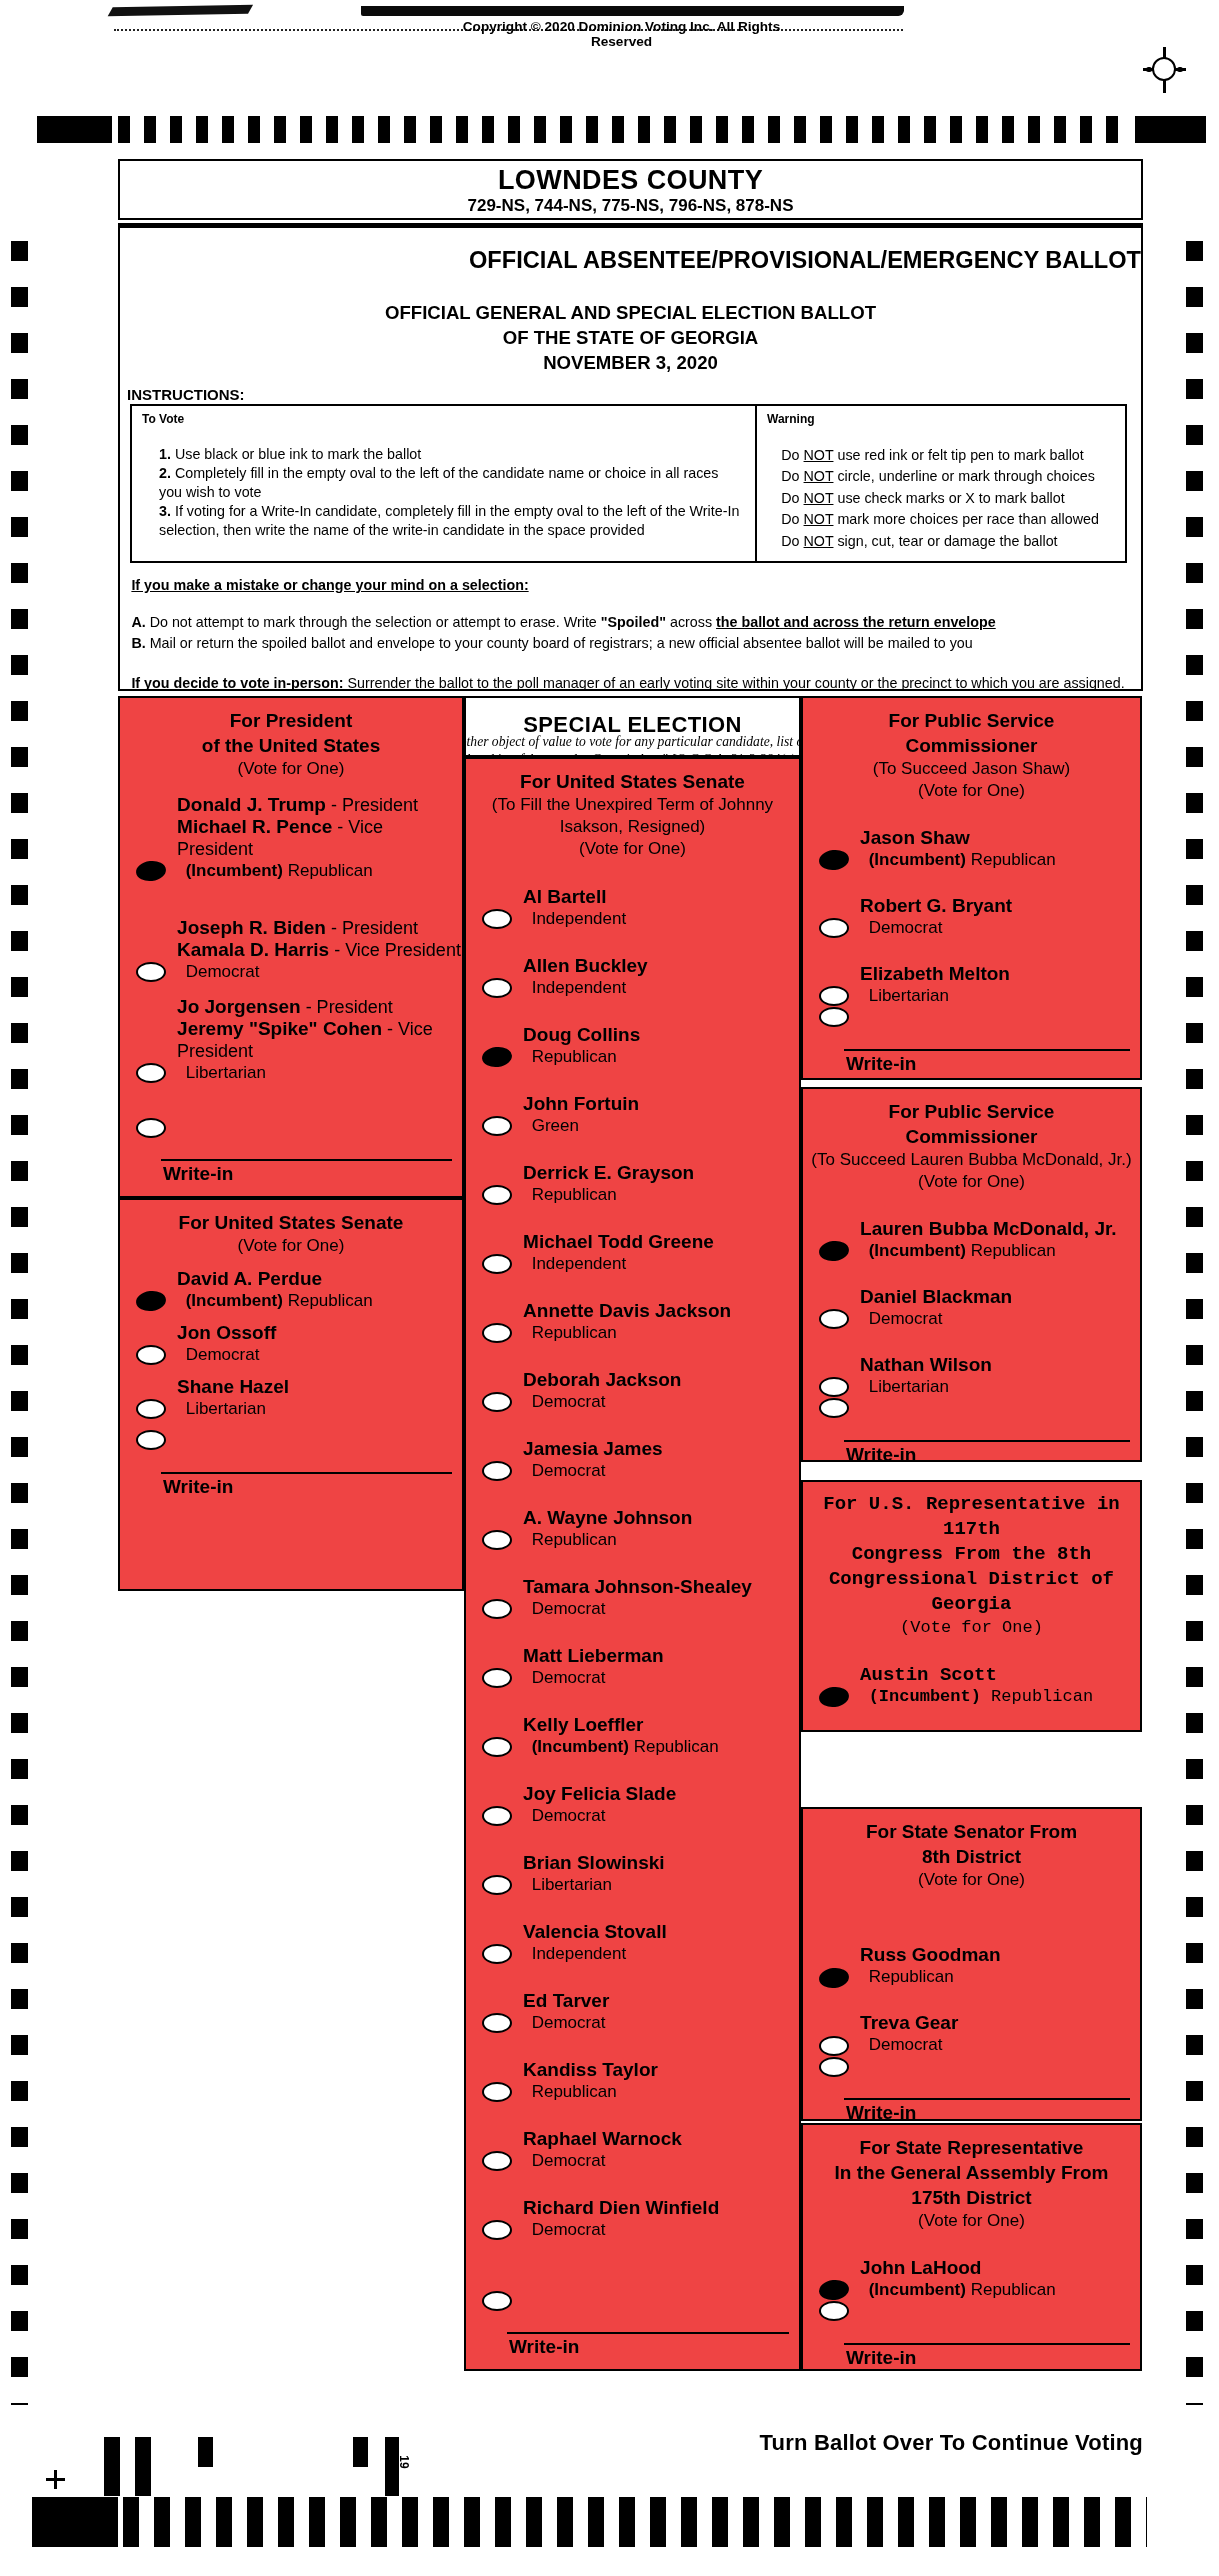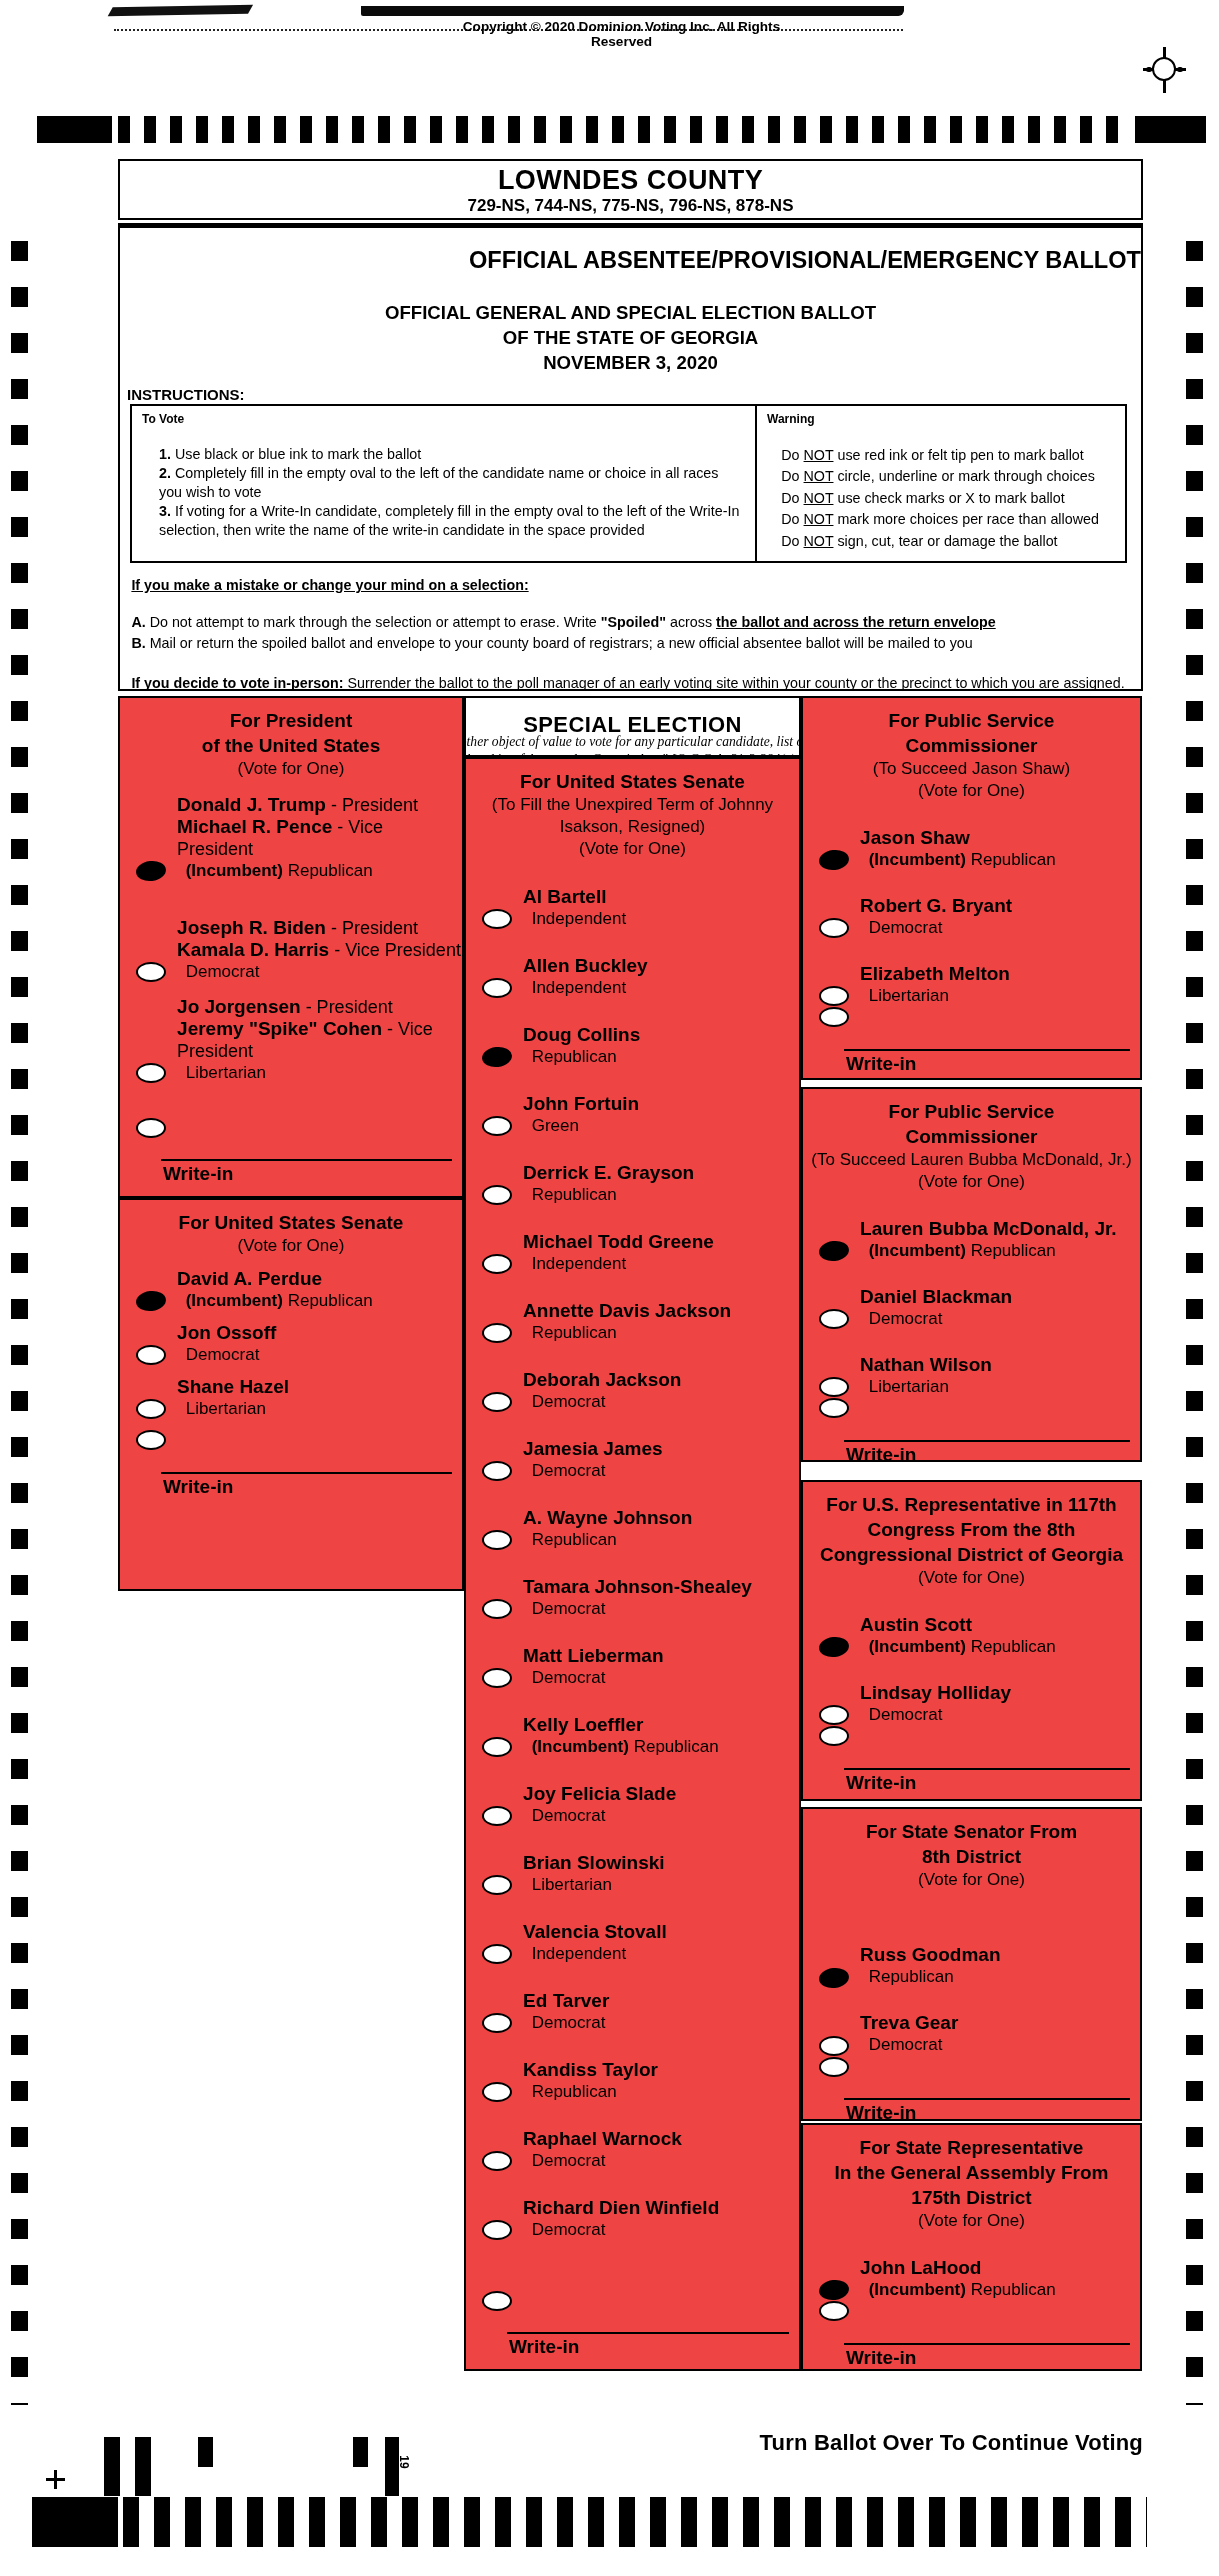--- a/index.html
+++ b/index.html
@@ -73,21 +73,21 @@
   
   .race{position:absolute;border:2.1px solid #000;box-sizing:border-box;background:#ef4444;
         display:flex;flex-direction:column;overflow:hidden;}
   #race-pres{left:118px;top:696px;width:346px;height:502px;}
   #race-sen1{left:118px;top:1198px;width:346px;height:393px;}
   #special-header{left:464px;top:696px;width:337px;height:61px;border:2.1px solid #000;box-sizing:border-box;
         font-size:22px;font-weight:bold;text-align:center;padding-top:14.3px;letter-spacing:0.4px;}
   #race-sen2{left:464px;top:757px;width:337px;height:1614px;}
   #race-psc1{left:801px;top:696px;width:341px;height:384px;}
   #race-psc2{left:801px;top:1087px;width:341px;height:375px;}
-  #race-usrep{left:801px;top:1480px;width:341px;height:321px;}
+  #race-usrep{left:801px;top:1480px;width:341px;height:252px;font-family:Liberation Mono, monospace;}
   #race-stsen{left:801px;top:1807px;width:341px;height:314px;}
   #race-strep{left:801px;top:2123px;width:341px;height:248px;}
 
   .race .title{font-size:19px;line-height:25px;font-weight:bold;text-align:center;padding:0 4.3px;}
   .race .title:first-child{padding-top:10px;}
   .race .sub{font-size:17px;line-height:22px;text-align:center;padding:0 2.9px;}
   .race .cands{display:flex;flex-direction:column;}
   .cand{display:flex;align-items:flex-end;padding-top:18.6px;box-sizing:border-box;}
   #race-pres .cand{height:101px;}
   #race-sen1 .cand{height:54px;padding-top:13px;}

